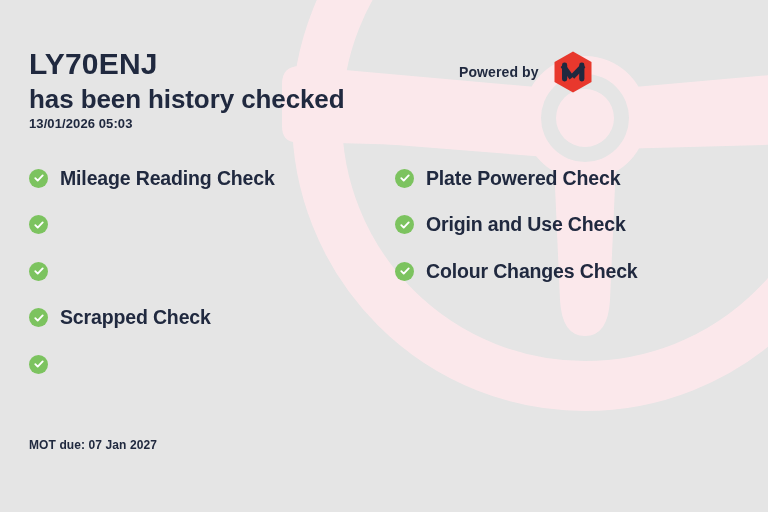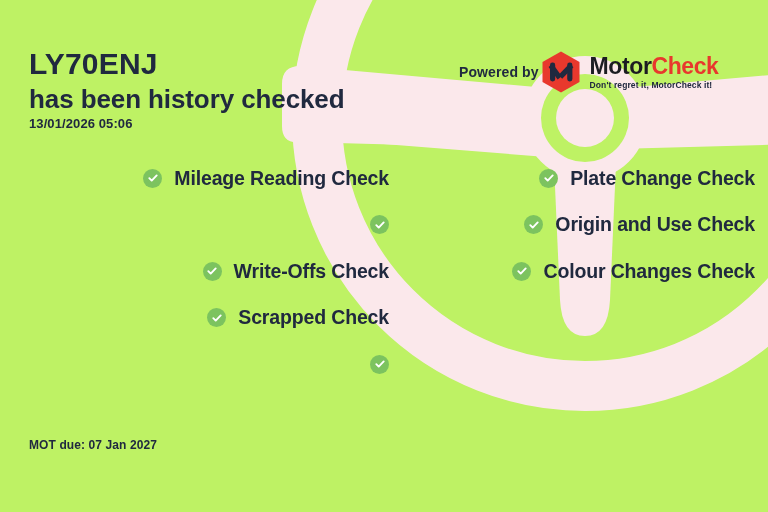--- a/index.html
+++ b/index.html
@@ -10,21 +10,21 @@
     width: 768px;
     height: 512px;
     background: #ffffff;
     font-family: "Liberation Sans", sans-serif;
     overflow: hidden;
   }
   #page {
     position: relative;
     width: 768px;
     height: 512px;
-    background: #bef264;
+    background: #e5e5e5;
     overflow: hidden;
   }
   
   #watermark {
     position: absolute;
     left: 0;
     top: 0;
     width: 768px;
     height: 512px;
     z-index: 0;
@@ -67,21 +67,21 @@
     color: #20293f;
     letter-spacing: 0.1px;
   }
   
   .powered-wrap {
     position: absolute;
     left: 459px;
     top: 50px;
     display: flex;
     align-items: center;
-    gap: 0;
+    gap: 12px;
   }
   .powered-label {
     font-size: 14px;
     font-weight: bold;
     color: #20293f;
     letter-spacing: 0.1px;
     white-space: nowrap;
   }
   .logo-group {
     display: flex;
@@ -122,21 +122,20 @@
     display: flex;
     flex-direction: column;
   }
   .checks.col-left  { left: 29px;  width: 360px; }
   .checks.col-right { left: 395px; width: 360px; }
   .check-row {
     display: flex;
     align-items: center;
     height: 46.5px;
     gap: 12px;
-    justify-content: flex-end;
   }
   .check-badge {
     width: 19px;
     height: 19px;
     flex: 0 0 19px;
     border-radius: 50%;
     background: #7cc35f;
     display: flex;
     align-items: center;
     justify-content: center;
@@ -196,38 +195,34 @@
         <circle cx="585" cy="118" r="29" fill="#fff"></circle>
       </mask>
     </defs>
     <rect x="0" y="0" width="768" height="512" fill="#fbe8eb" mask="url(#wheelMask)"></rect>
   </svg>
 
   <div id="content">
 
     <div class="reg-title">LY70ENJ</div>
     <div class="reg-sub">has been history checked</div>
-    <div class="reg-date">13/01/2026 05:06</div>
+    <div class="reg-date">13/01/2026 05:03</div>
 
     <div class="powered-wrap">
       <span class="powered-label">Powered by</span>
       <div class="logo-group">
         <svg class="logo-mark" viewBox="0 0 44 44">
           <polygon points="22,1.5 40.5,12 40.5,32 22,42.5 3.5,32 3.5,12" fill="#e8382d"></polygon>
           <g fill="#20293f">
             <rect x="11" y="12.5" width="5.2" height="19" rx="2.4"></rect>
             <rect x="28.2" y="12.5" width="5.2" height="19" rx="2.4"></rect>
             <path d="M13.6,13.6 L22.8,26.2 L18.6,29.5 L9.6,17.0 Z"></path>
             <path d="M19.4,25.0 L30.6,13.4 L34.4,17.2 L23.2,28.8 Z"></path>
           </g>
         </svg>
-        <div class="logo-words">
-          <div class="logo-wordmark"><span class="w-motor">Motor</span><span class="w-check">Check</span></div>
-          <div class="logo-tagline">Don't regret it, MotorCheck it!</div>
-        </div>
       </div>
     </div>
 
     <div class="checks col-left">
 
       <div class="check-row">
         <span class="check-badge">
           <svg width="12" height="12" viewBox="0 0 12 12">
               <path d="M2.3 6.2 L4.7 8.6 L9.7 3.4" fill="none" stroke="#ffffff" stroke-width="1.9" stroke-linecap="round" stroke-linejoin="round"></path>
             </svg>
@@ -242,21 +237,20 @@
             </svg>
         </span>
       </div>
 
       <div class="check-row">
         <span class="check-badge">
           <svg width="12" height="12" viewBox="0 0 12 12">
               <path d="M2.3 6.2 L4.7 8.6 L9.7 3.4" fill="none" stroke="#ffffff" stroke-width="1.9" stroke-linecap="round" stroke-linejoin="round"></path>
             </svg>
         </span>
-        <span class="check-label">Write-Offs Check</span>
       </div>
 
       <div class="check-row">
         <span class="check-badge">
           <svg width="12" height="12" viewBox="0 0 12 12">
               <path d="M2.3 6.2 L4.7 8.6 L9.7 3.4" fill="none" stroke="#ffffff" stroke-width="1.9" stroke-linecap="round" stroke-linejoin="round"></path>
             </svg>
         </span>
         <span class="check-label">Scrapped Check</span>
       </div>
@@ -273,21 +267,21 @@
     </div>
 
     <div class="checks col-right">
 
       <div class="check-row">
         <span class="check-badge">
           <svg width="12" height="12" viewBox="0 0 12 12">
               <path d="M2.3 6.2 L4.7 8.6 L9.7 3.4" fill="none" stroke="#ffffff" stroke-width="1.9" stroke-linecap="round" stroke-linejoin="round"></path>
             </svg>
         </span>
-        <span class="check-label">Plate Change Check</span>
+        <span class="check-label">Plate Powered Check</span>
       </div>
 
       <div class="check-row">
         <span class="check-badge">
           <svg width="12" height="12" viewBox="0 0 12 12">
               <path d="M2.3 6.2 L4.7 8.6 L9.7 3.4" fill="none" stroke="#ffffff" stroke-width="1.9" stroke-linecap="round" stroke-linejoin="round"></path>
             </svg>
         </span>
         <span class="check-label">Origin and Use Check</span>
       </div>

